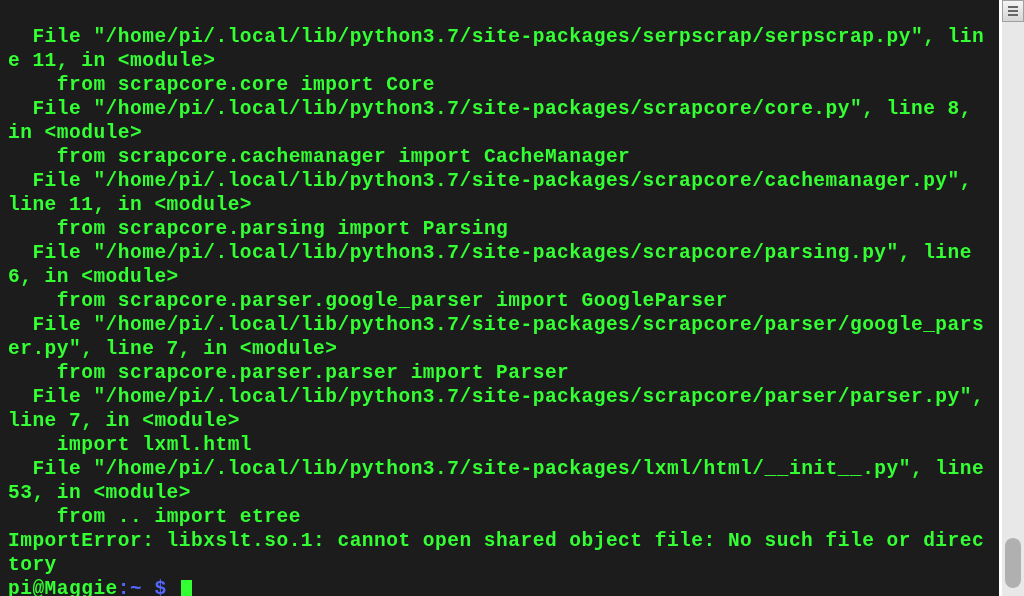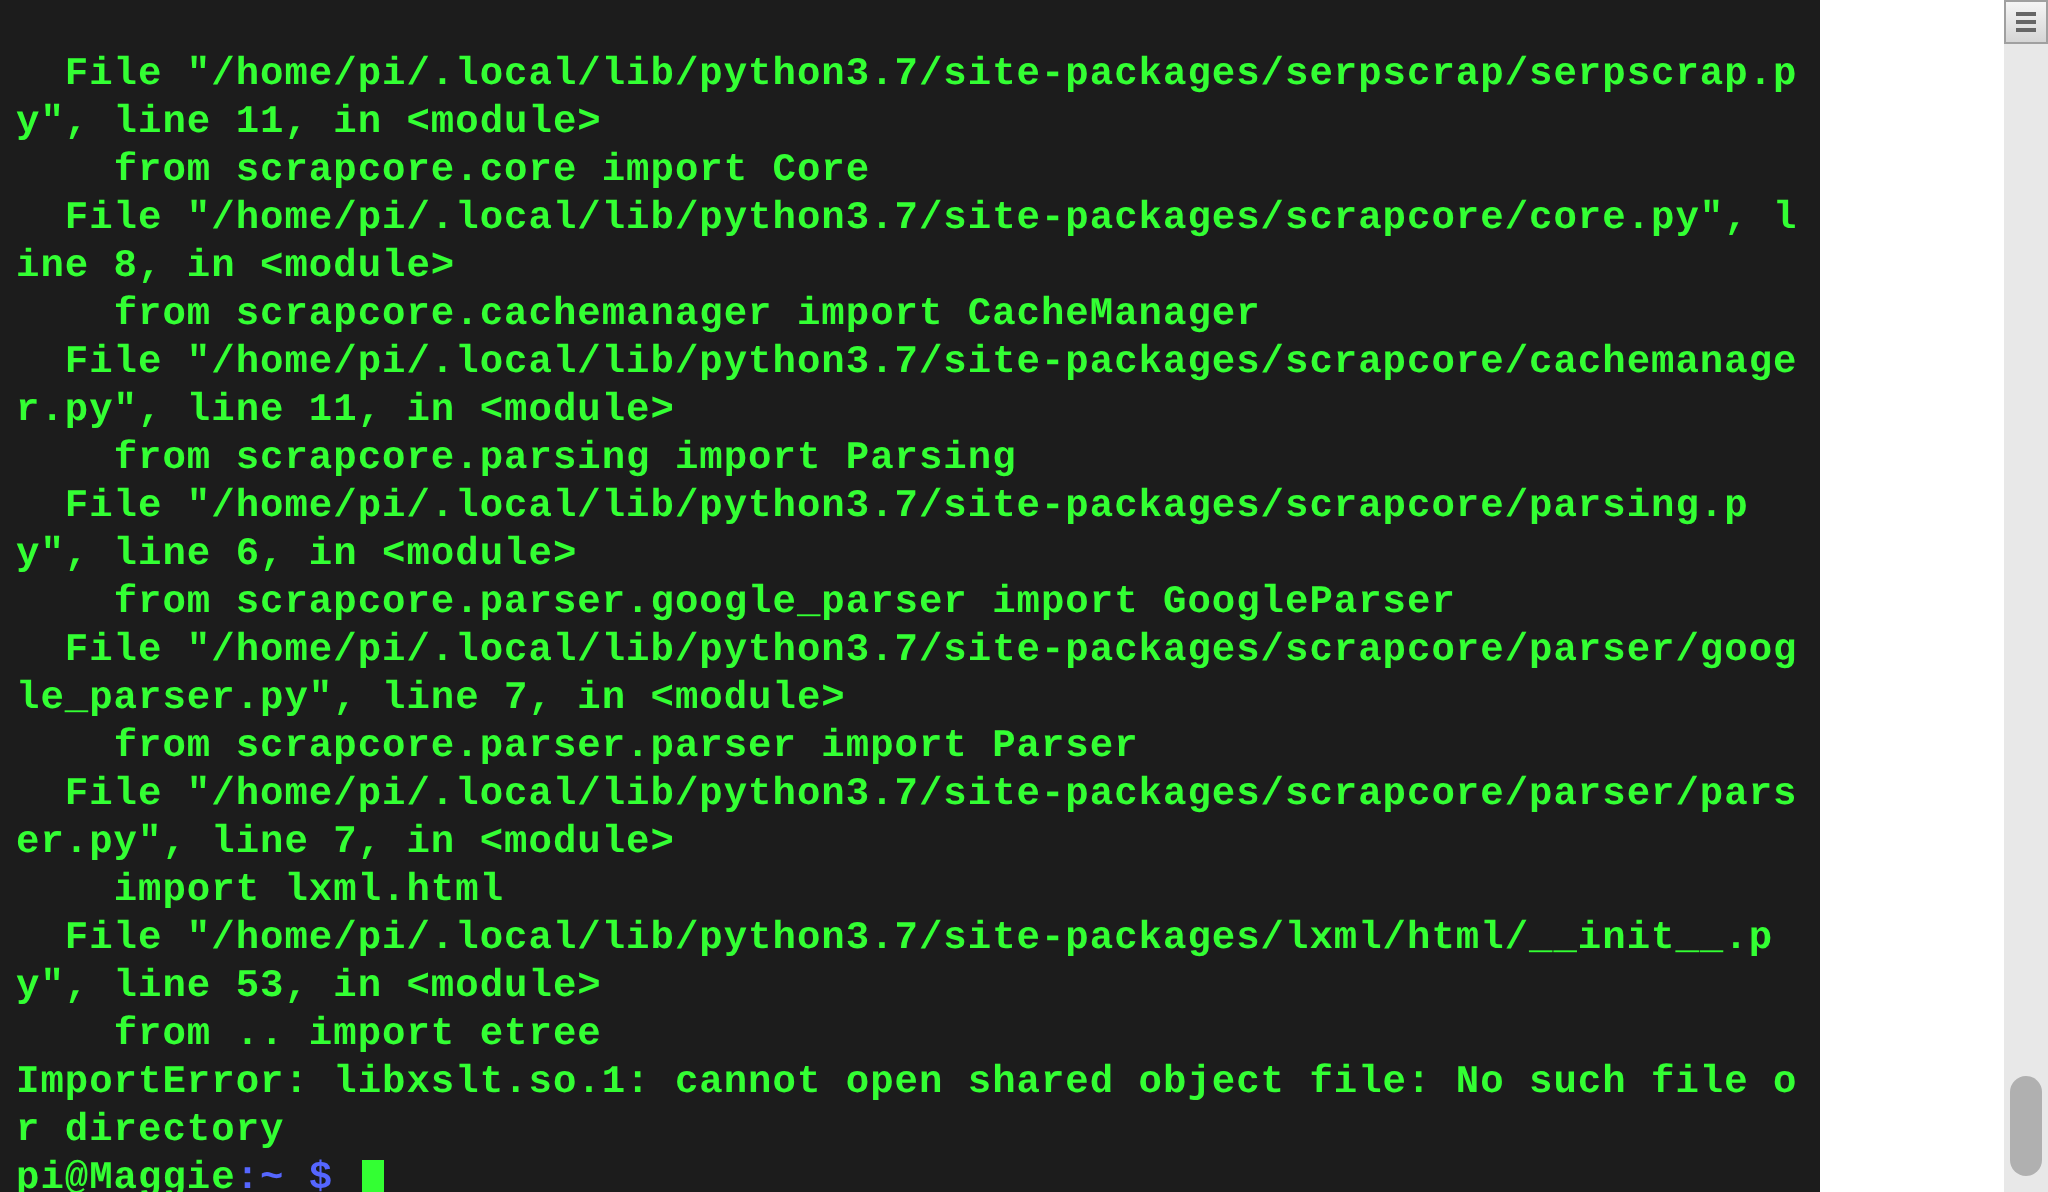--- a/index.html
+++ b/index.html
@@ -9,21 +9,21 @@
     }
     body {
       background: #ffffff;
       font-family: 'Courier New', Courier, monospace;
       width: 1024px;
       height: 596px;
       overflow: hidden;
       position: relative;
     }
     .terminal-container {
-      width: 910px;
+      width: 999px;
       height: 596px;
       background: #1c1c1c;
       padding: 0;
       overflow: hidden;
       position: relative;
     }
     .terminal-content {
       padding: 2px 8px;
       color: #33ff33;
       font-size: 19.5px;

